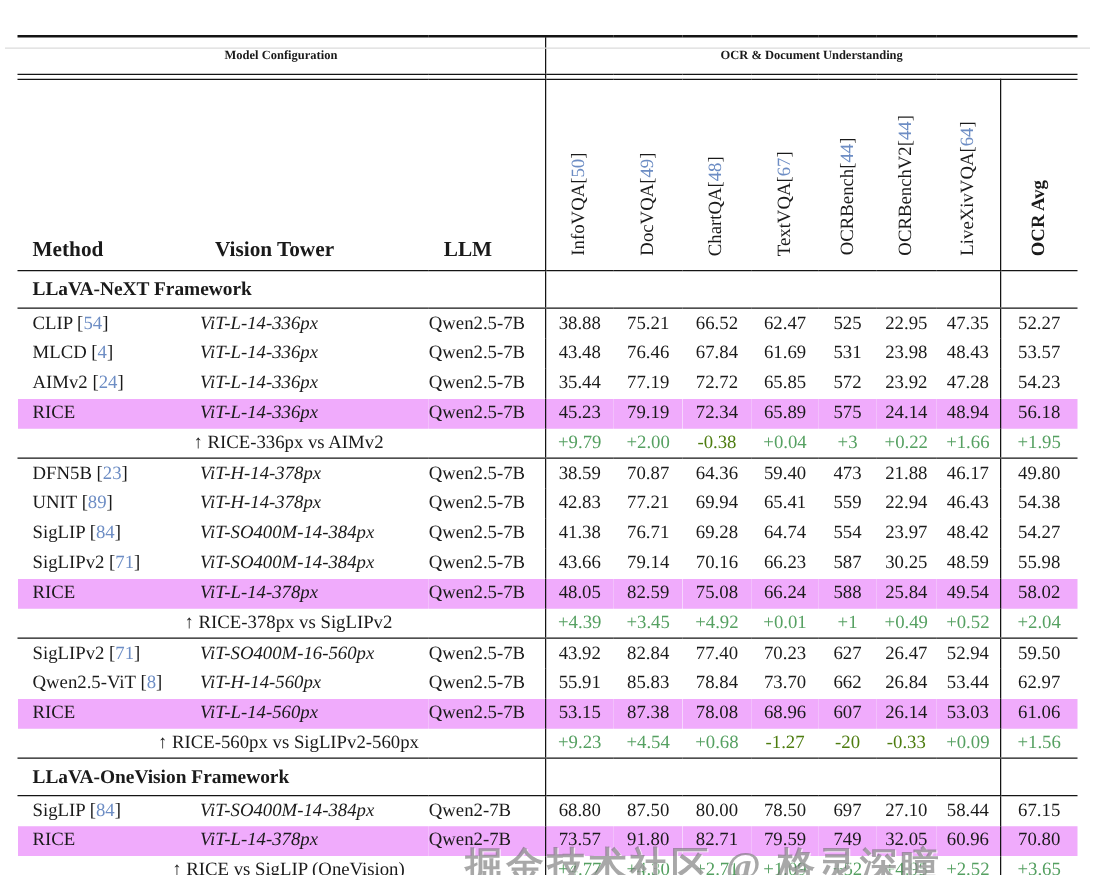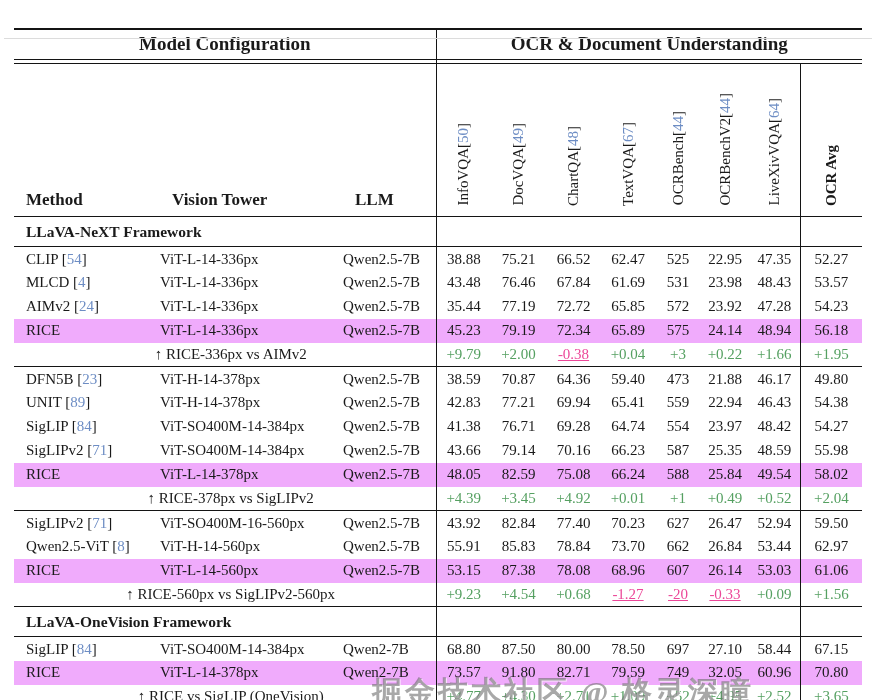--- a/index.html
+++ b/index.html
@@ -3,47 +3,47 @@
 <meta charset="utf-8">
 <style>
   html,body{margin:0;padding:0;width:876px;height:700px;background:#ffffff;overflow:hidden;
     font-family:"Liberation Serif",serif;color:#1a1a1a;}
   .page{position:relative;width:876px;height:700px;}
   .top-faint-line{position:absolute;left:4px;top:10px;width:868px;height:0;border-top:1px solid #dcdcdc;}
   table{border-collapse:collapse;table-layout:fixed;width:848px;margin:28px 0 0 14px;
     border-top:2.4px solid #141414;border-bottom:2.4px solid #141414;}
   td,th{padding:0;font-size:15px;line-height:1.1;overflow:hidden;white-space:nowrap;}
   
-  tr.group-row th{font-size:19px;font-weight:bold;text-align:center;height:29px;
+  tr.group-row th{font-size:10px;font-weight:bold;text-align:center;height:29px;
     border-bottom:1.6px solid #141414;}
   tr.spacer td{height:3px;border-bottom:1px solid #141414;}
   
   tr.head-row th{border-bottom:1.4px solid #141414;}
   th.cfg{vertical-align:bottom;text-align:left;font-weight:bold;padding:0 0 6px 12px;font-size:17px;}
   th.rot{vertical-align:bottom;text-align:center;height:145px;padding:0 0 7px 0;}
   .rotwrap{display:inline-block;writing-mode:vertical-rl;transform:rotate(180deg);
     white-space:nowrap;font-weight:normal;font-size:15px;line-height:1;}
   th.avg-col .rotwrap{font-weight:bold;}
   
   .vA{border-left:1.2px solid #141414;}
   .vB{border-left:1.2px solid #141414;}
   
   tbody tr{height:24px;}
   tbody tr.section{height:30px;}
   tr.section td{border-top:1.2px solid #141414;border-bottom:1.2px solid #141414;}
   td.sec{font-weight:bold;font-size:15.5px;padding-left:12px;}
   td.method{padding-left:12px;text-align:left;}
-  td.tower{text-align:left;}
+  td.tower{text-align:left;font-style:italic;}
   td.llm{text-align:left;}
   td.num{text-align:center;}
   tr.delta td{border-bottom:1.1px solid #141414;text-align:center;}
   td.dlabel{padding-left:12px;text-align:left;}
   tr.hl td{background:#f0abfc;}
   .delta.pos{color:#55a061;}
-  .delta.neg{color:#ec4899;text-decoration:underline;}
+  .delta.neg{color:#4d7c0f;}
   .cite{color:#6d8dc4;}
   .watermark{position:absolute;left:372px;top:644px;width:500px;font-size:30px;font-weight:bold;
     letter-spacing:3px;color:rgba(105,105,105,0.58);white-space:nowrap;
     text-shadow:1px 1px 0 rgba(255,255,255,0.7);}
 </style>
 </head>
 <body>
 
 <div class="page">
   <div class="top-faint-line"></div>
@@ -203,21 +203,21 @@
         </tr>
         <tr class="data">
           <td class="method">SigLIPv2 [<span class="cite">71</span>]</td>
           <td class="tower">ViT-SO400M-14-384px</td>
           <td class="llm">Qwen2.5-7B</td>
           <td class="num vA">43.66</td>
           <td class="num">79.14</td>
           <td class="num">70.16</td>
           <td class="num">66.23</td>
           <td class="num">587</td>
-          <td class="num">25.35</td>
+          <td class="num">30.25</td>
           <td class="num">48.59</td>
           <td class="num vB">55.98</td>
         </tr>
         <tr class="data hl">
           <td class="method">RICE</td>
           <td class="tower">ViT-L-14-378px</td>
           <td class="llm">Qwen2.5-7B</td>
           <td class="num vA">48.05</td>
           <td class="num">82.59</td>
           <td class="num">75.08</td>

